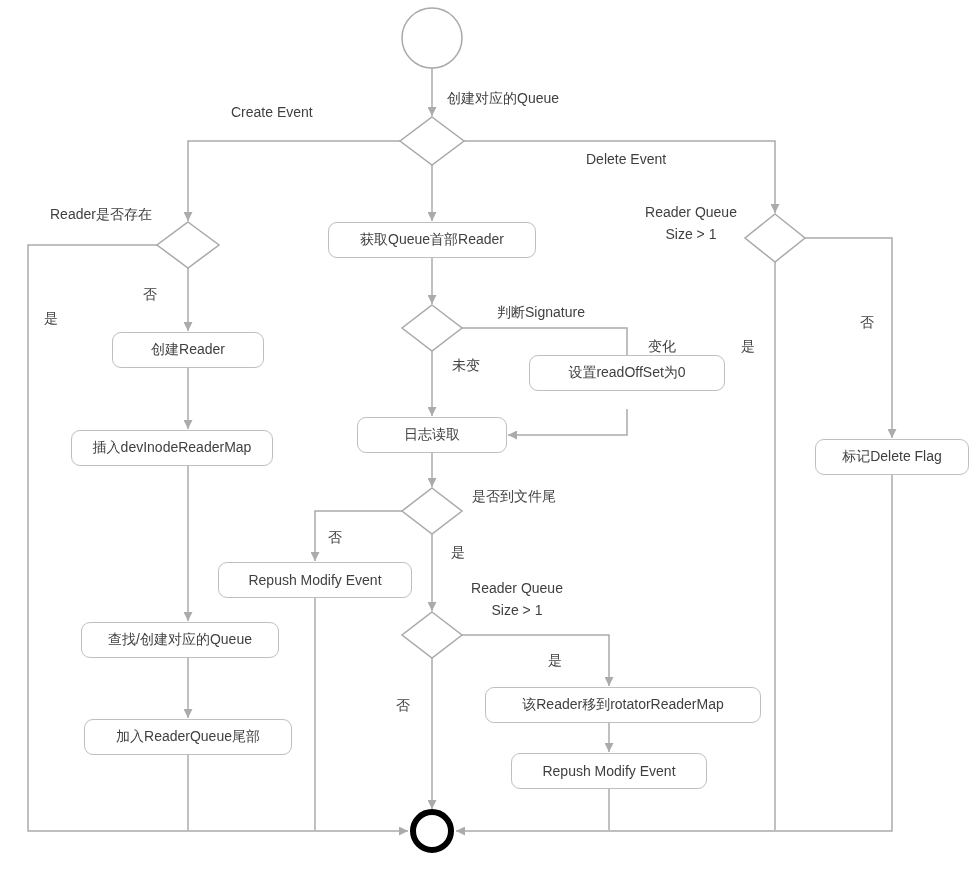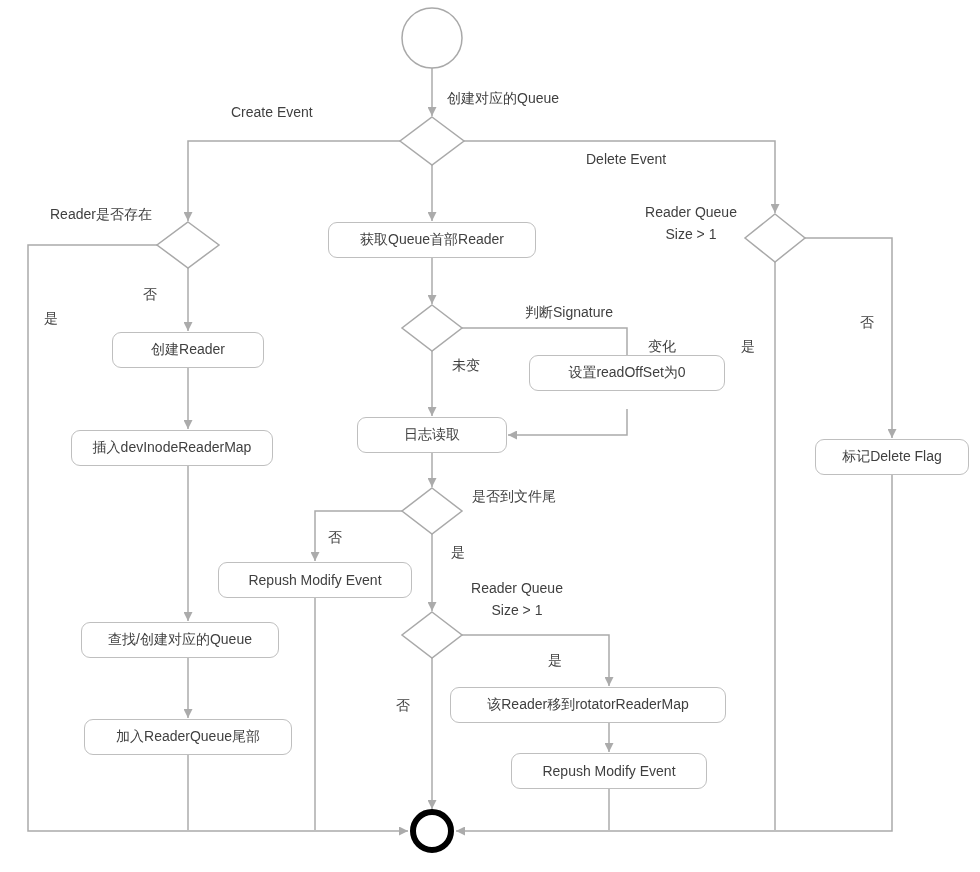--- a/index.html
+++ b/index.html
@@ -63,31 +63,31 @@
   </svg>
 
   <div class="box" style="left:328px;top:222px;width:208px;">获取Queue首部Reader</div>
   <div class="box" style="left:112px;top:332px;width:152px;">创建Reader</div>
   <div class="box" style="left:71px;top:430px;width:202px;">插入devInodeReaderMap</div>
   <div class="box" style="left:81px;top:622px;width:198px;">查找/创建对应的Queue</div>
   <div class="box" style="left:84px;top:719px;width:208px;">加入ReaderQueue尾部</div>
   <div class="box" style="left:529px;top:355px;width:196px;">设置readOffSet为0</div>
   <div class="box" style="left:357px;top:417px;width:150px;">日志读取</div>
   <div class="box" style="left:218px;top:562px;width:194px;">Repush Modify Event</div>
-  <div class="box" style="left:450px;top:687px;width:276px;">该Reader移到rotatorReaderMap</div>
+  <div class="box" style="left:485px;top:687px;width:276px;">该Reader移到rotatorReaderMap</div>
   <div class="box" style="left:511px;top:753px;width:196px;">Repush Modify Event</div>
   <div class="box" style="left:815px;top:439px;width:154px;">标记Delete Flag</div>
 
   <div class="lbl" style="left:447px;top:90px;">创建对应的Queue</div>
   <div class="lbl" style="left:231px;top:104px;text-align:center;">Create Event</div>
   <div class="lbl" style="left:586px;top:151px;">Delete Event</div>
   <div class="lbl" style="left:50px;top:206px;">Reader是否存在</div>
   <div class="lbl" style="left:44px;top:310px;">是</div>
   <div class="lbl" style="left:143px;top:286px;">否</div>
-  <div class="lbl" style="left:497px;top:304px;margin-left:28px;">判断Signature</div>
+  <div class="lbl" style="left:497px;top:304px;">判断Signature</div>
   <div class="lbl" style="left:452px;top:357px;">未变</div>
   <div class="lbl" style="left:648px;top:338px;">变化</div>
   <div class="lbl" style="left:472px;top:488px;">是否到文件尾</div>
   <div class="lbl" style="left:328px;top:529px;">否</div>
   <div class="lbl" style="left:451px;top:544px;">是</div>
   <div class="lbl wrap" style="left:465px;top:577px;">Reader Queue Size &gt; 1</div>
   <div class="lbl" style="left:548px;top:652px;">是</div>
   <div class="lbl" style="left:396px;top:697px;">否</div>
   <div class="lbl wrap" style="left:639px;top:201px;">Reader Queue Size &gt; 1</div>
   <div class="lbl" style="left:741px;top:338px;">是</div>

